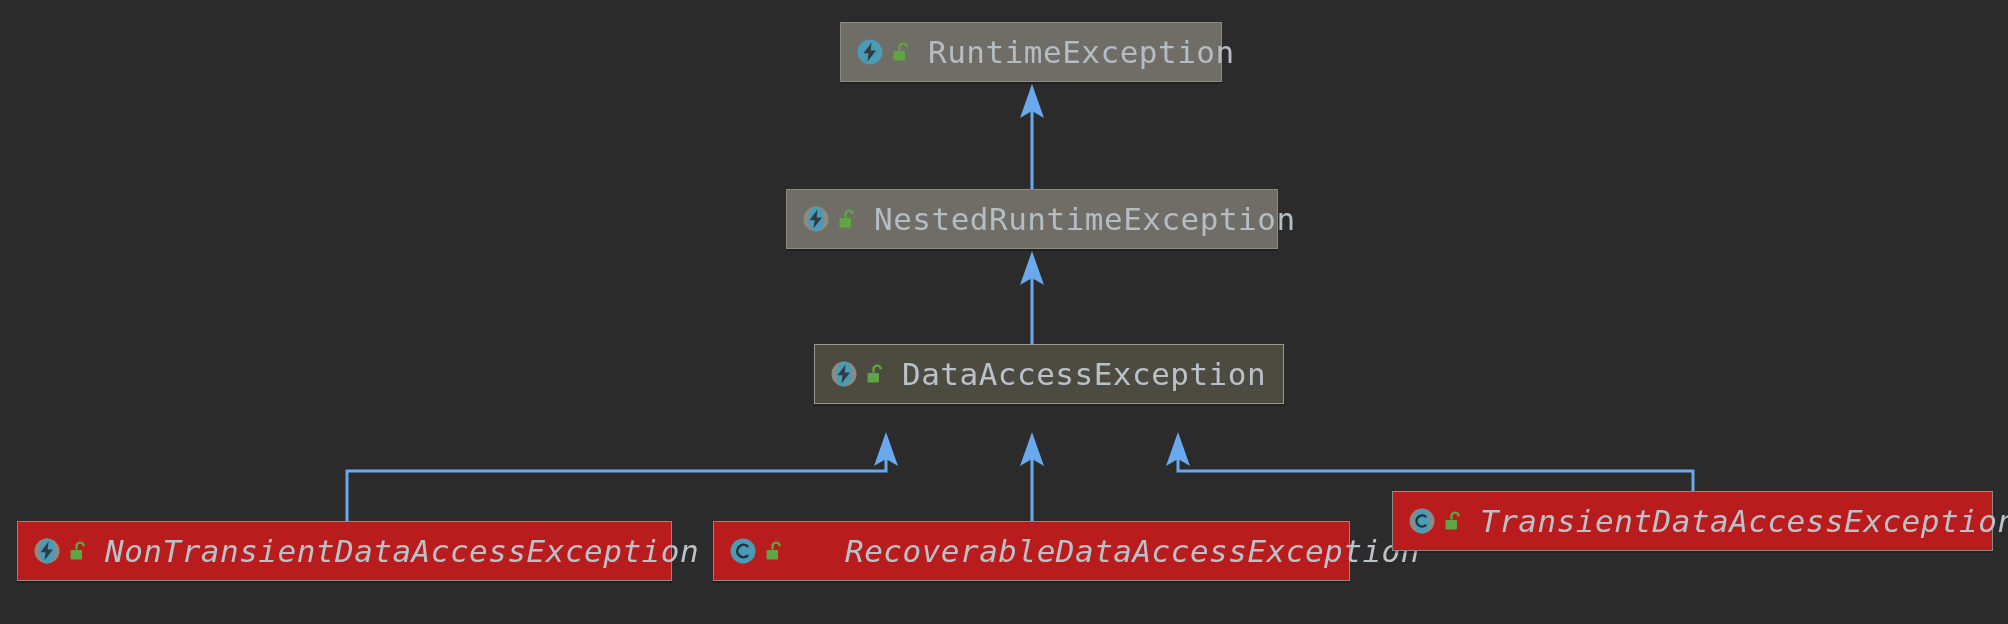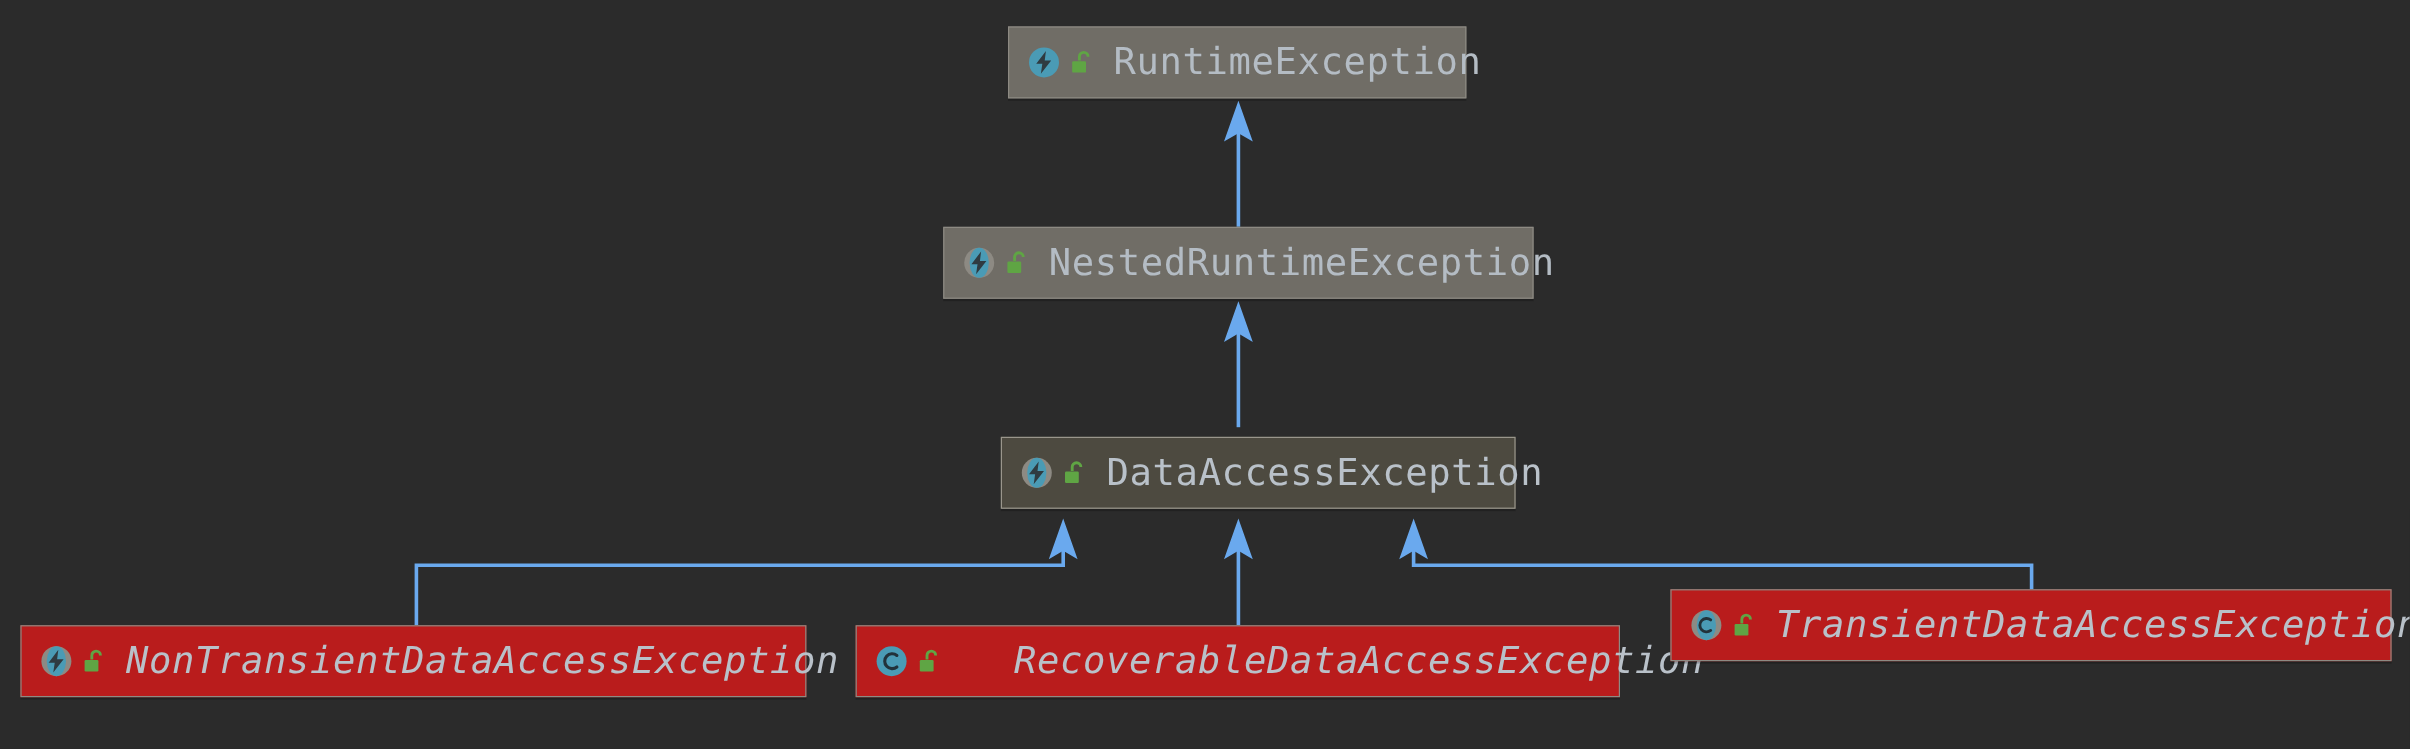--- a/index.html
+++ b/index.html
@@ -84,21 +84,21 @@
         <path d="M16.6 5.5 L8.5 16.2 L13.6 16.2 L12.4 24.5 L21 13.4 L15.6 13.4 Z" fill="#2f3b41"></path>
       </svg>
       <svg class="ico lock" width="20" height="22" viewBox="0 0 20 22">
         <path d="M8.5 9.5 V6.2 a3.6 3.6 0 0 1 7.2 0" fill="none" stroke="#5fa544" stroke-width="2.4"></path>
         <rect x="2.5" y="10" width="11.5" height="9.5" rx="1" fill="#5fa544"></rect>
       </svg>
     </div>
     <div class="label">RuntimeException</div>
   </div>
 
-  <div class="node selected" style="left:814px;top:364px;width:429px;height:60px;margin-left:20px;">
+  <div class="node selected" style="left:814px;top:344px;width:470px;height:60px;">
     <div class="icons">
       <svg class="ico" width="30" height="30" viewBox="0 0 30 30">
         <circle cx="15" cy="15" r="12.5" fill="#8d8a83"></circle>
         <path d="M7 15 a8 12.5 0 0 1 16 0 a8 12.5 0 0 1 -16 0 Z" fill="#4a9bb5"></path>
         <path d="M16.6 5.5 L8.5 16.2 L13.6 16.2 L12.4 24.5 L21 13.4 L15.6 13.4 Z" fill="#2f3b41"></path>
       </svg>
       <svg class="ico lock" width="20" height="22" viewBox="0 0 20 22">
         <path d="M8.5 9.5 V6.2 a3.6 3.6 0 0 1 7.2 0" fill="none" stroke="#5fa544" stroke-width="2.4"></path>
         <rect x="2.5" y="10" width="11.5" height="9.5" rx="1" fill="#5fa544"></rect>
       </svg>

